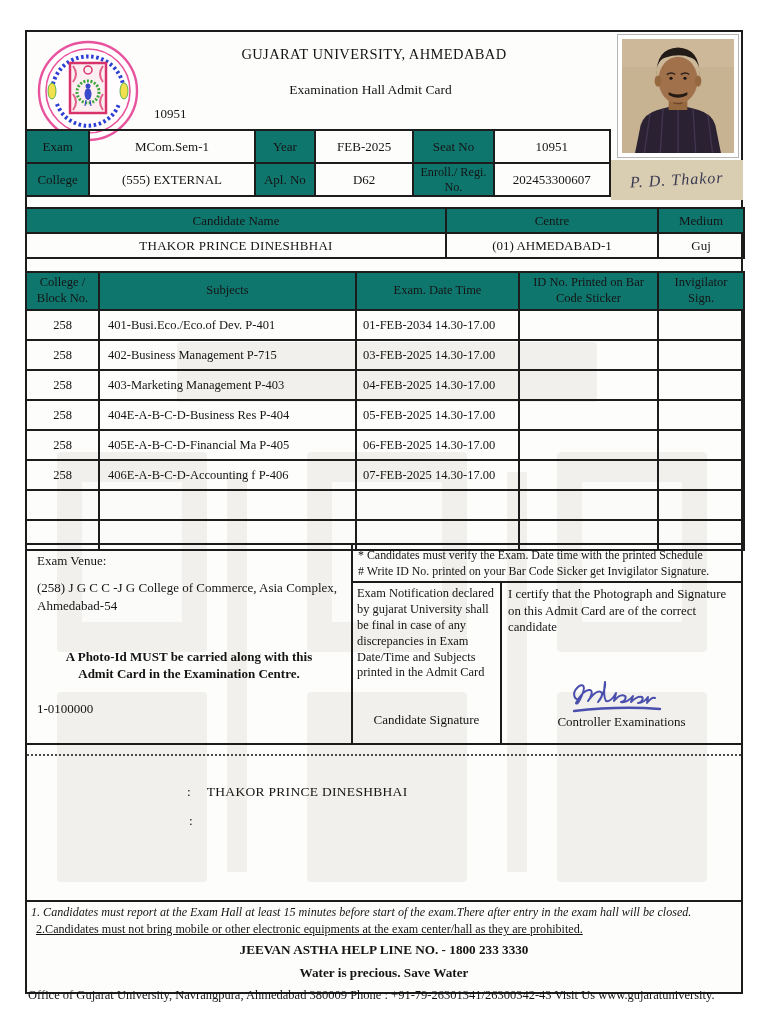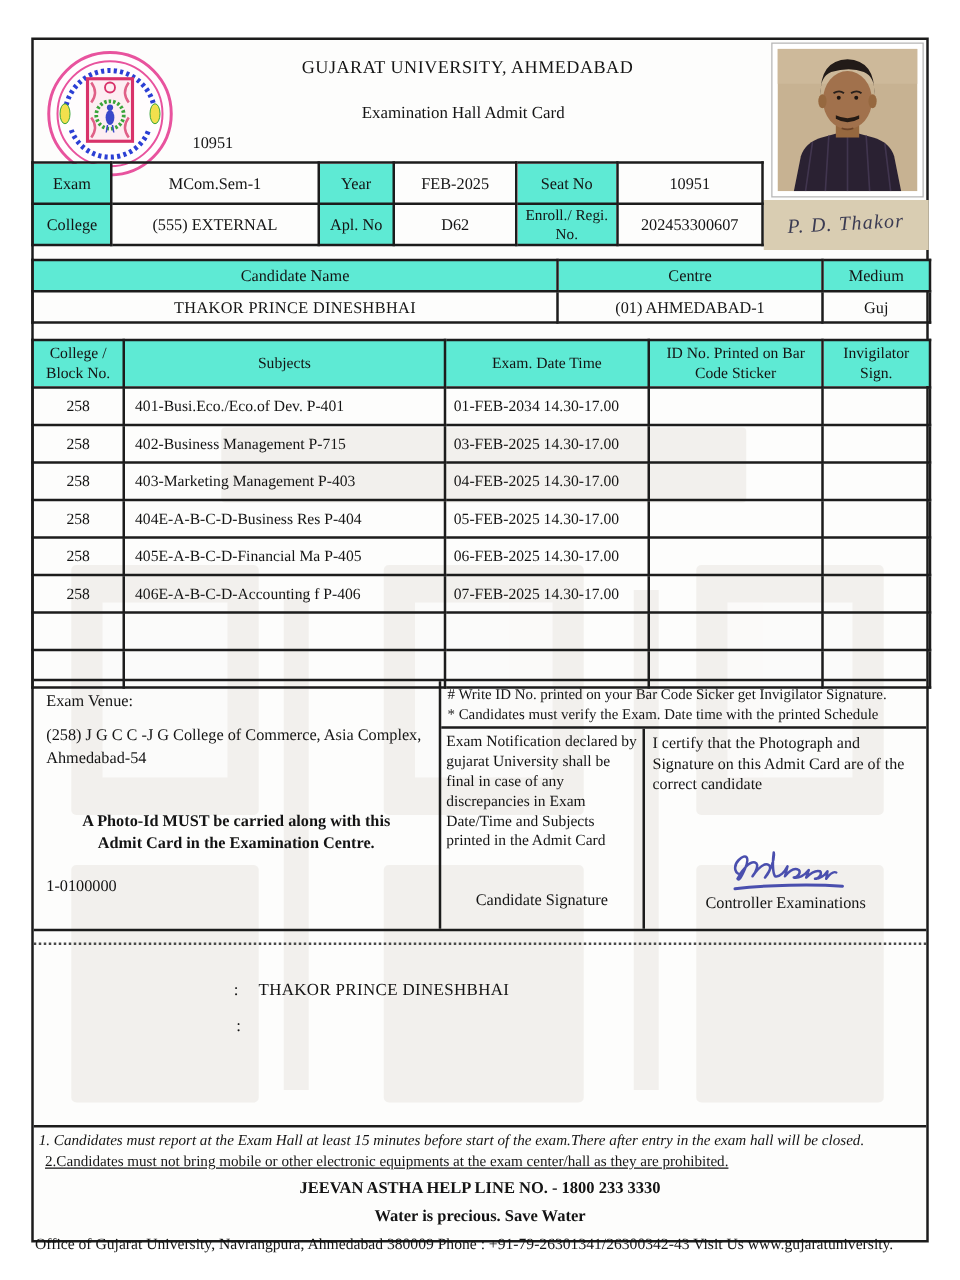--- a/index.html
+++ b/index.html
@@ -26,21 +26,21 @@
   .photo-frame svg { width:100%; height:100%; display:block; }
   .sig-strip { position:absolute; left:584px; top:128px; width:132px; height:40px;
                background:#d9cdb2; display:flex; align-items:center; justify-content:center; }
   .sig-strip span { font-style:italic; font-size:16px; color:#3b3b52;
                     transform:rotate(-3deg); letter-spacing:1px; }
 
   
   table { border-collapse:collapse; table-layout:fixed; }
   td,th { border:2px solid #1c1c1c; font-weight:normal; font-size:13px;
           text-align:center; padding:1px 3px; overflow:hidden; }
-  .hcell { background:#5eead4; }
+  .hcell { background:#0f766e; }
 
   .info-table { position:absolute; left:-2px; top:97px; width:586px; }
   .info-table td { height:33px; }
 
   .cand-table { position:absolute; left:-2px; top:175px; width:718px; }
   .cand-table td { height:25px; }
 
   .subj-table { position:absolute; left:-2px; top:239px; width:718px; }
   .subj-table th { height:38px; font-size:12.5px; line-height:1.25; }
   .subj-table td { height:30px; font-size:12.5px; }
@@ -55,21 +55,21 @@
   .venue-label { position:absolute; top:8px; left:10px; }
   .venue-address { position:absolute; top:34px; left:10px; right:12px; line-height:1.35; }
   .venue-note { position:absolute; top:104px; left:28px; right:28px;
                 font-weight:bold; text-align:center; line-height:1.3; }
   .venue-code { position:absolute; bottom:26px; left:10px; }
 
   .notes-box { flex:1; display:flex; flex-direction:column; }
   .verify { height:38px; border-bottom:2px solid #1c1c1c; padding:2px 5px;
             font-size:11.9px; line-height:1.35; white-space:nowrap; }
   .certify-row { flex:1; display:flex; }
-  .notification { width:163px; border-right:2px solid #1c1c1c; position:relative;
+  .notification { width:149px; border-right:2px solid #1c1c1c; position:relative;
                   padding:3px 2px 3px 4px; font-size:12.4px; line-height:1.28; }
   .cand-sign { position:absolute; bottom:14px; left:0; right:0; text-align:center;
                font-size:13px; }
   .certify { flex:1; position:relative; padding:3px 4px 3px 6px;
              font-size:12.8px; line-height:1.3; }
   .ctrl-sig { position:absolute; left:58px; top:90px; width:130px; height:48px; }
   .ctrl-label { position:absolute; bottom:12px; left:0; right:0; text-align:center;
                 font-size:13px; }
 
   
@@ -283,22 +283,22 @@
 
   <div class="bottom-grid">
     <div class="venue-box">
       <div class="venue-label">Exam Venue:</div>
       <div class="venue-address">(258) J G C C   -J G College of Commerce, Asia Complex, Ahmedabad-54</div>
       <div class="venue-note">A Photo-Id MUST be carried along with this Admit Card in the Examination Centre.</div>
       <div class="venue-code">1-0100000</div>
     </div>
     <div class="notes-box">
       <div class="verify">
+        <div>* Candidates must verify the Exam. Date time with the printed Schedule</div>
         <div># Write ID No. printed on your Bar Code Sicker get Invigilator Signature.</div>
-        <div>* Candidates must verify the Exam. Date time with the printed Schedule</div>
       </div>
       <div class="certify-row">
         <div class="notification">
           <span>Exam Notification declared by gujarat University shall be final in case of any discrepancies in Exam Date/Time and Subjects printed in the Admit Card</span>
           <div class="cand-sign">Candidate Signature</div>
         </div>
         <div class="certify">
           <span>I certify that the Photograph and Signature on this Admit Card are of the correct candidate</span>
           <svg class="ctrl-sig" viewBox="0 0 130 48">
             <g fill="none" stroke="#4a4fae" stroke-width="2" stroke-linecap="round" stroke-linejoin="round">

